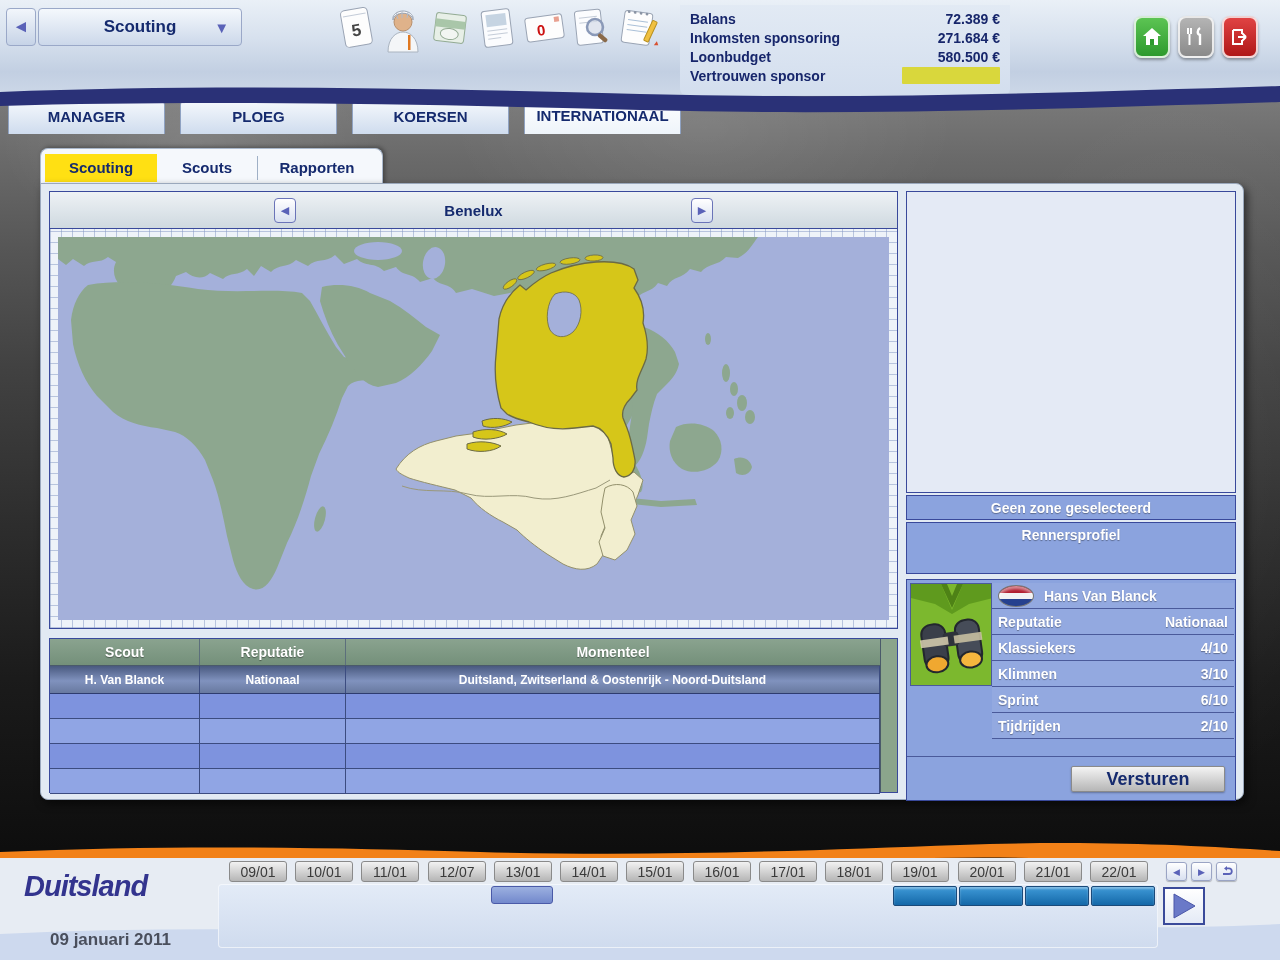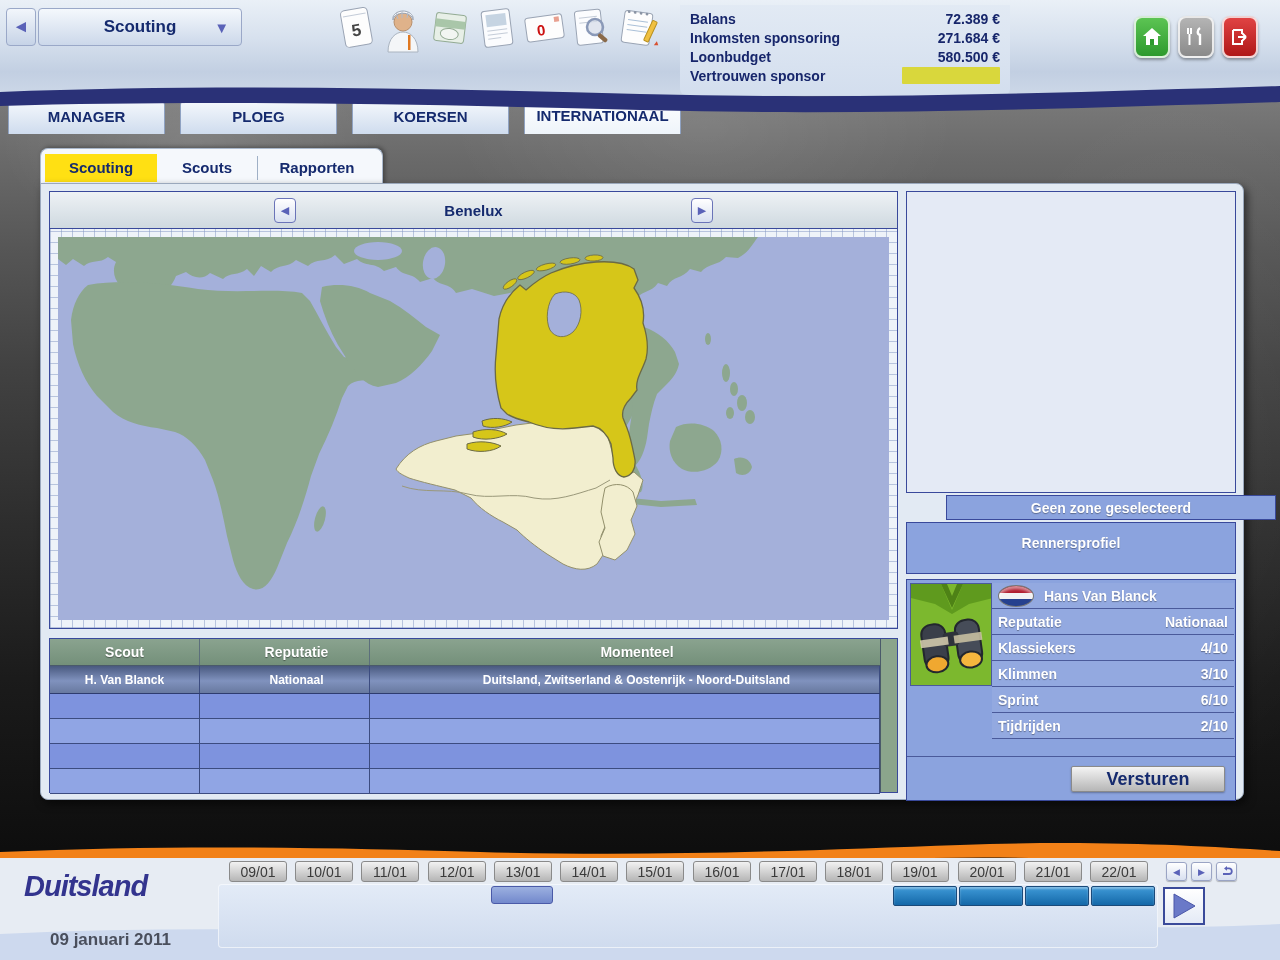--- a/index.html
+++ b/index.html
@@ -84,39 +84,39 @@
   .zone-arrow.right { right:184px; }
   .map-wrap { position:absolute; left:0; top:37px; width:847px; height:399px; padding:8px;
     background:
       repeating-linear-gradient(90deg, rgba(130,150,195,.5) 0 1px, transparent 1px 11px),
       repeating-linear-gradient(0deg, rgba(130,150,195,.5) 0 1px, transparent 1px 11px),
       #eef3f9; }
   .map-svg { width:831px; height:383px; display:block; cursor:pointer; }
 
   
   .scout-table { position:absolute; left:8px; top:454px; width:849px; height:155px; border:1px solid #39499b; background:#8ba4de; }
-  .t-row { display:flex; width:830px;gap:24px; }
+  .t-row { display:flex; width:830px; }
   .t-head { height:27px; background:linear-gradient(180deg,#8aa38f,#74907a); border-bottom:1px solid #4a5a6a; }
   .t-head .t-cell { color:#fff; font-weight:bold; font-size:14px; text-shadow:0 1px 1px rgba(0,0,0,.4);
     display:flex; align-items:center; justify-content:center; border-right:1px solid #5c6f7c; }
   .t-cell.c1 { width:150px; } .t-cell.c2 { width:146px; } .t-cell.c3 { flex:1; border-right:none; }
   .t-sel { height:28px; background:linear-gradient(180deg,#49597f,#8092be 55%,#68799f); border-bottom:1px solid #2e3c6e; }
   .t-sel .t-cell { color:#fff; font-weight:bold; font-size:12px; display:flex; align-items:center;
     justify-content:center; border-right:1px solid #3c4c80; }
   .t-empty { height:25px; border-bottom:1px solid #3c4c80; }
   .t-empty .t-cell { border-right:1px solid #3c4c80; }
   .t-empty.dark { background:#7e93de; } .t-empty.light { background:#90a5e4; }
   .t-scrollbar { position:absolute; right:0; top:0; width:17px; height:153px; background:#8ba58c; border-left:1px solid #4a5a6a; cursor:pointer; }
 
   
   .zone-preview { position:absolute; left:865px; top:7px; width:330px; height:302px; background:#e4eaf5; border:1px solid #39499b; }
   .zone-status-bar { position:absolute; left:865px; top:311px; width:330px; height:25px; background:#8ba3de; border:1px solid #39499b;
-    display:flex; align-items:center; justify-content:center; color:#fff; font-weight:bold; font-size:14px; text-shadow:0 1px 1px rgba(0,0,0,.35);margin-left:40px; }
+    display:flex; align-items:center; justify-content:center; color:#fff; font-weight:bold; font-size:14px; text-shadow:0 1px 1px rgba(0,0,0,.35); }
   .profiel-bar { position:absolute; left:865px; top:338px; width:330px; height:52px; background:#8ba3de; border:1px solid #39499b;
-    display:flex; align-items:flex-start; justify-content:center; padding-top:12px; color:#fff; font-weight:bold; font-size:14px;
+    display:flex; align-items:flex-start; justify-content:center; padding-top:4px; color:#fff; font-weight:bold; font-size:14px;
     text-shadow:0 1px 1px rgba(0,0,0,.35); cursor:pointer; }
 
   
   .scout-card { position:absolute; left:865px; top:395px; width:330px; height:222px; background:#8ba3de; border:1px solid #39499b; }
   .scout-avatar { position:absolute; left:3px; top:3px; width:82px; height:103px; border:1px solid #4a5a9a; overflow:hidden; }
   .scout-info { position:absolute; left:85px; top:3px; width:242px; }
   .s-row { height:26px; background:#93a9e0; border-bottom:1px solid #4a5a9a; display:flex; align-items:center;
     padding:0 6px; justify-content:space-between; }
   .s-row .lbl { color:#fff; font-weight:bold; font-size:14px; text-shadow:0 1px 1px rgba(0,0,0,.35); }
   .s-row .val { color:#fff; font-weight:bold; font-size:14px; text-shadow:0 1px 1px rgba(0,0,0,.35); }
@@ -458,21 +458,21 @@
     </svg>
 
     <div class="brand">Duitsland</div>
     <div class="game-date">09 januari 2011</div>
 
     <div class="timeline-panel"></div>
 
     <div class="date-btn" style="left:229px">09/01</div>
     <div class="date-btn" style="left:295px">10/01</div>
     <div class="date-btn" style="left:361px">11/01</div>
-    <div class="date-btn" style="left:428px">12/01</div>
+    <div class="date-btn" style="left:428px">12/07</div>
     <div class="date-btn" style="left:494px">13/01</div>
     <div class="date-btn" style="left:560px">14/01</div>
     <div class="date-btn" style="left:626px">15/01</div>
     <div class="date-btn" style="left:693px">16/01</div>
     <div class="date-btn" style="left:759px">17/01</div>
     <div class="date-btn" style="left:825px">18/01</div>
     <div class="date-btn" style="left:891px">19/01</div>
     <div class="date-btn" style="left:958px">20/01</div>
     <div class="date-btn" style="left:1024px">21/01</div>
     <div class="date-btn" style="left:1090px">22/01</div>

